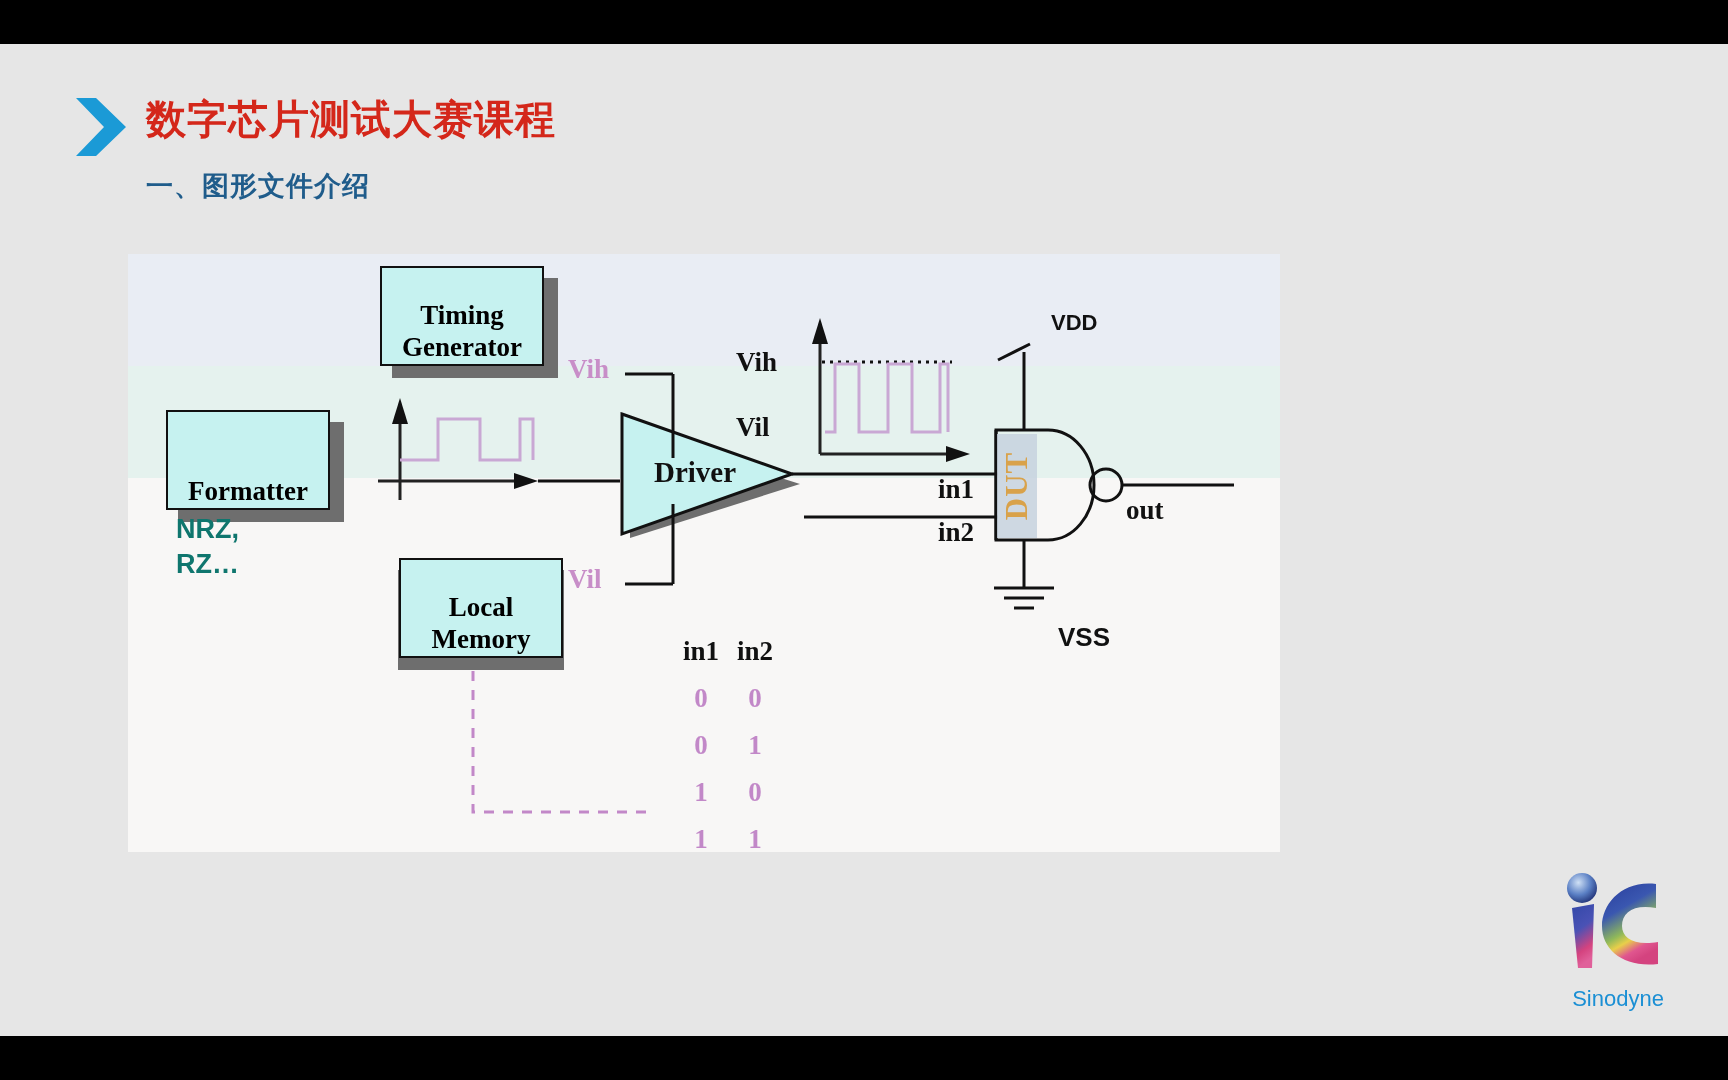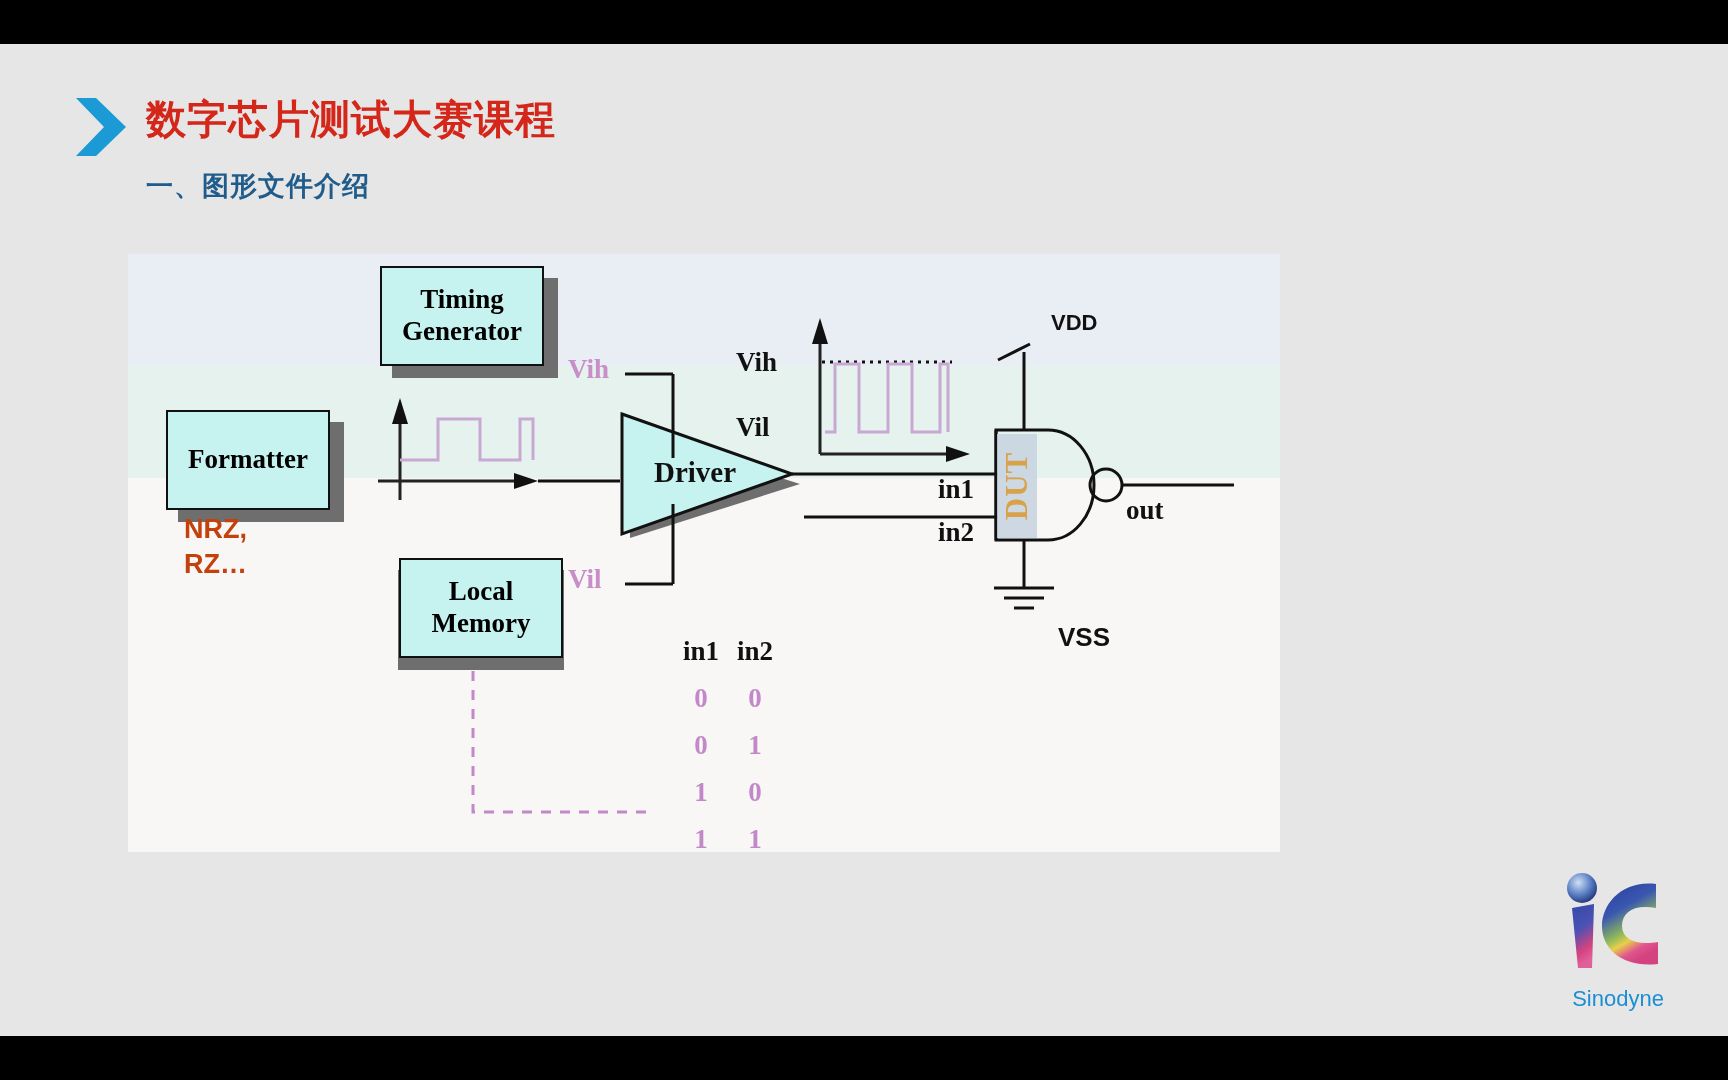--- a/index.html
+++ b/index.html
@@ -30,32 +30,32 @@
   .band.b1{top:0;height:42px;background:#e6e6e6;}
   .band.b2{top:42px;height:112px;background:#e9edf4;}
   .band.b3{top:154px;height:112px;background:#e5f2ee;}
   .band.b4{top:266px;height:374px;background:#f8f7f6;}
 
   #svgwrap{position:absolute;left:0;top:0;width:1152px;height:640px;}
 
   
   .pbox{position:absolute;background:#c6f2f0;border:2.5px solid #111;
         font-family:"Liberation Serif",serif;font-weight:bold;color:#000;
-        display:flex;align-items:center;justify-content:center;text-align:center;
+        display:flex;align-items:flex-end;justify-content:center;text-align:center;
         line-height:1.18;z-index:6;}
   .pshadow{position:absolute;background:#6e6e6e;z-index:5;}
 
   .lbl{position:absolute;font-family:"Liberation Serif",serif;font-weight:bold;z-index:8;white-space:nowrap;}
   .lbl.pink{color:#c88ec8;}
   .lbl.blk{color:#111;}
   .lbl.sans{font-family:"Liberation Sans",sans-serif;color:#111;}
 
   #nrz{position:absolute;left:48px;top:300px;z-index:8;
        font-family:"Liberation Sans",sans-serif;font-weight:bold;font-size:27px;
-       color:#c2410c;line-height:1.28;margin-left:8px;}
+       color:#0f766e;line-height:1.28;}
 
   
   #ttable{position:absolute;left:552px;top:424px;z-index:8;
           font-family:"Liberation Serif",serif;}
   #ttable .thead{display:flex;gap:12px;font-weight:bold;font-size:27px;color:#111;}
   #ttable .thead span{width:42px;text-align:center;}
   #ttable .trow{display:flex;gap:12px;font-weight:bold;font-size:27px;color:#c288c8;margin-top:16px;}
   #ttable .trow span{width:42px;text-align:center;}
 
   

